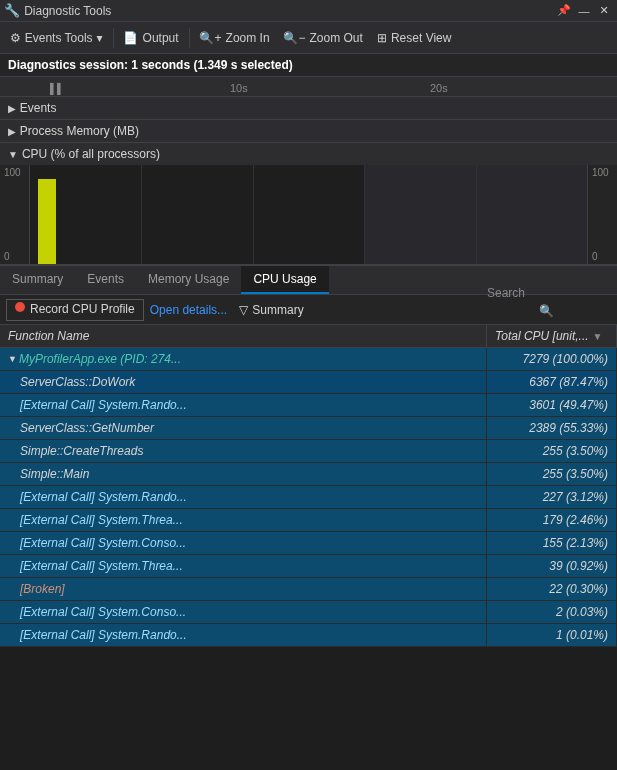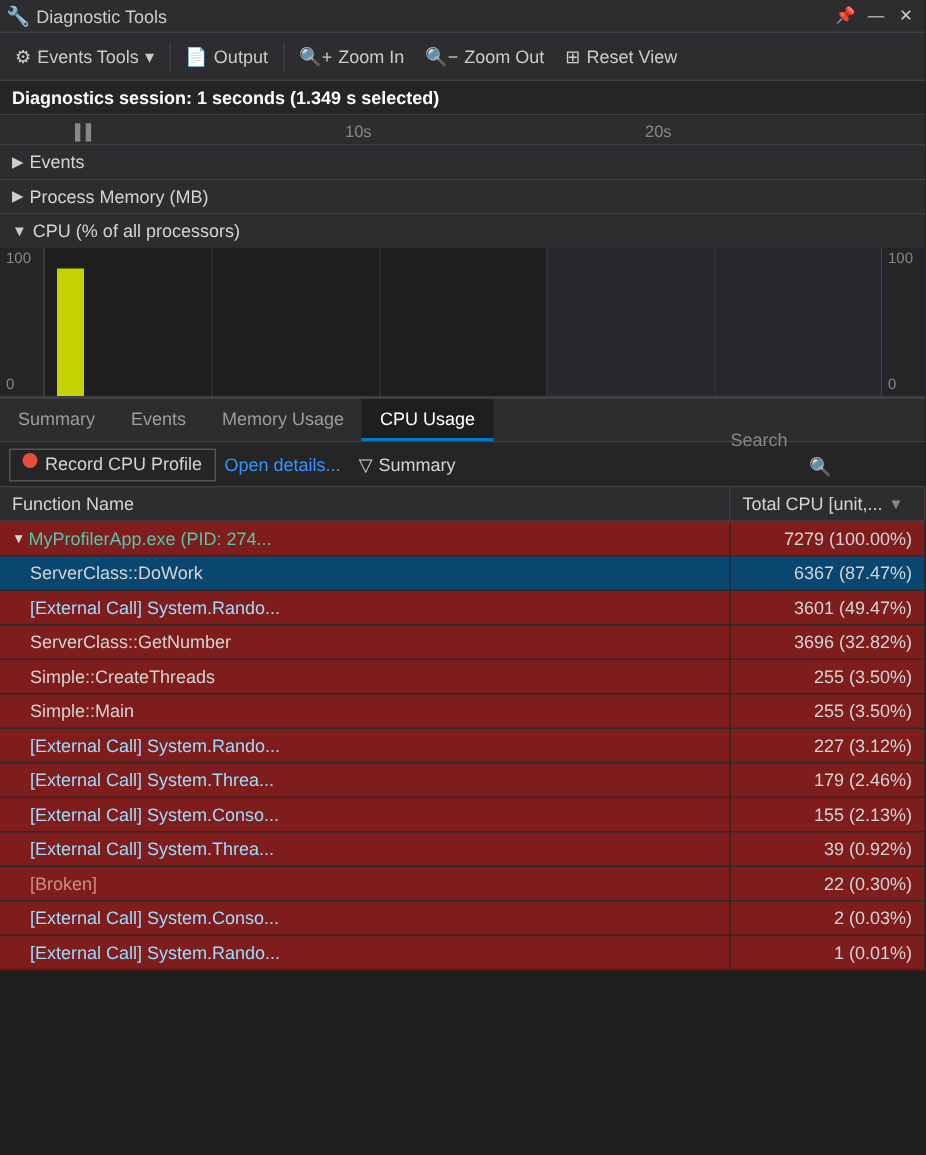--- a/index.html
+++ b/index.html
@@ -241,23 +241,24 @@
       border: none;
       color: #d4d4d4;
       font-size: 12px;
       width: 120px;
       outline: none;
     }
     .search-input::placeholder { color: #888; }
 
     
     .table-container {
-      background: #7f1d1d;
+      background: #0c4a6e;
       overflow-y: auto;
       flex: 1;
+      font-style: italic;
     }
     .table-header {
       display: flex;
       background: #2d2d30;
       border-bottom: 1px solid #3f3f46;
       position: sticky;
       top: 0;
     }
     .th {
       padding: 4px 8px;
@@ -476,21 +477,21 @@
     <div class="td td-cpu">
       <span>3601 (49.47%)</span>
     </div>
   </div>
 
   <div class="table-row">
     <div class="td td-fn fn-indent">
       <span>ServerClass::GetNumber</span>
     </div>
     <div class="td td-cpu">
-      <span>3696 (32.82%)</span>
+      <span>2389 (55.33%)</span>
     </div>
   </div>
 
   <div class="table-row">
     <div class="td td-fn fn-indent">
       <span>Simple::CreateThreads</span>
     </div>
     <div class="td td-cpu">
       <span>255 (3.50%)</span>
     </div>

